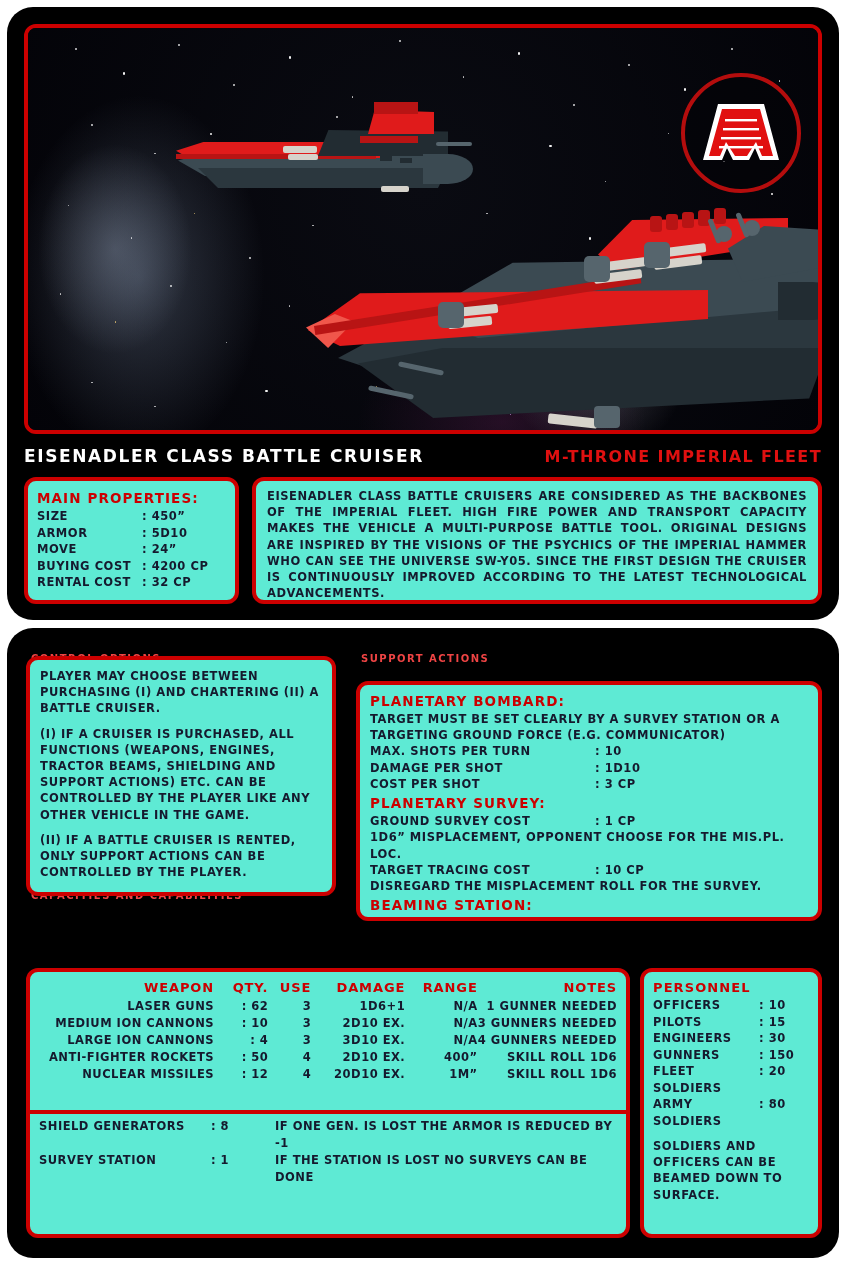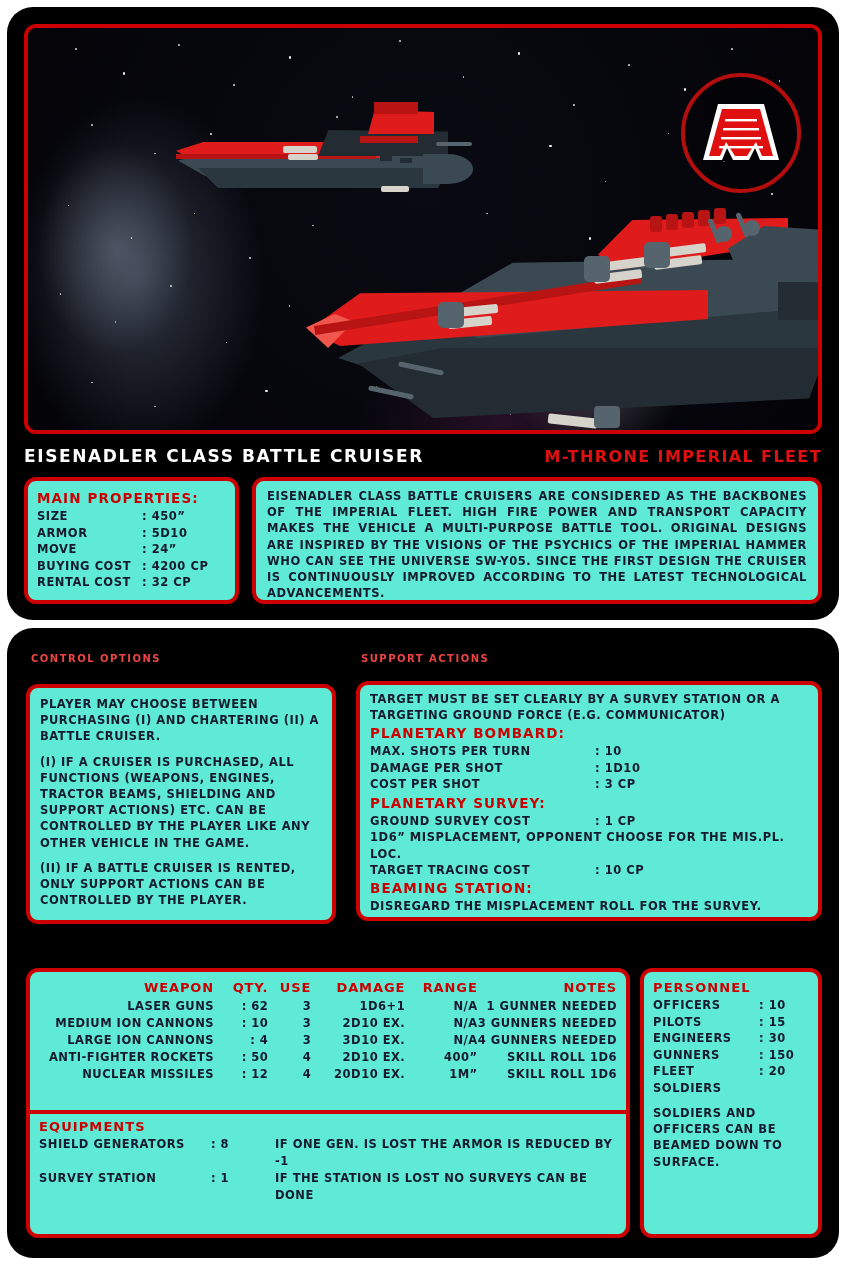--- a/index.html
+++ b/index.html
@@ -333,37 +333,37 @@
       <div class="txt para" style="text-align:justify;">Eisenadler Class Battle Cruisers are considered as the backbones of the Imperial Fleet. High fire power and transport capacity makes the vehicle a multi-purpose battle tool. Original designs are inspired by the visions of the psychics of the Imperial hammer who can see the universe SW-Y05. Since the first design the cruiser is continuously improved according to the latest technological advancements.</div>
     </div>
   </div>
 
   <div class="blackpanel" id="panel-bottom"></div>
 
   <div class="sect" style="left:31px; top:653px;">Control Options</div>
   <div class="sect" style="left:361px; top:653px;">Support Actions</div>
   <div class="sect" style="left:31px; top:890px;">Capacities and Capabilities</div>
 
-  <div class="card" style="left:26px; top:684px; width:310px; height:240px;">
+  <div class="card" style="left:26px; top:656px; width:310px; height:240px;">
     <div class="cardtext" style="padding:8px 10px;">
       <div class="txt para">Player may choose between Purchasing (I) and Chartering (II) a battle cruiser.</div>
       <div class="blank"></div>
       <div class="txt para">(I) If a cruiser is purchased, all functions (weapons, engines, tractor beams, shielding and support actions) etc. can be controlled by the player like any other vehicle in the game.</div>
       <div class="blank"></div>
       <div class="txt para">(II) If a battle cruiser is rented, only support actions can be controlled by the player.</div>
       <div class="blank"></div>
       <div class="txt para">Support action costs are paid if the rental option is chosen. Buying option enables 3 free support or special actions per turn.</div>
     </div>
   </div>
 
   <div class="card" style="left:356px; top:681px; width:466px; height:240px;">
     <div class="cardtext" style="padding:6px 10px;">
 
+      <div class="txt head">Planetary Bombard:</div>
       <div class="txt para">Target must be set clearly by a survey station or a targeting ground force (e.g. Communicator)</div>
-      <div class="txt head">Planetary Bombard:</div>
       <div class="srow">
         <div class="txt k">Max. shots per turn</div>
         <div class="txt v">: 10</div>
       </div>
       <div class="srow">
         <div class="txt k">Damage per shot</div>
         <div class="txt v">: 1D10</div>
       </div>
       <div class="srow">
         <div class="txt k">Cost per shot</div>
@@ -373,23 +373,23 @@
       <div class="txt head">Planetary Survey:</div>
       <div class="srow">
         <div class="txt k">Ground survey cost</div>
         <div class="txt v">: 1 CP</div>
       </div>
       <div class="txt para">1D6” misplacement, opponent choose for the Mis.Pl. Loc.</div>
       <div class="srow">
         <div class="txt k">Target tracing cost</div>
         <div class="txt v">: 10 CP</div>
       </div>
+      <div class="txt para">Disregard the misplacement roll for the survey.</div>
+
       <div class="txt head">Beaming Station:</div>
-
-      <div class="txt para">Disregard the misplacement roll for the survey.</div>
       <div class="srow">
         <div class="txt k">Beaming cost per size</div>
         <div class="txt v">: 2 CP</div>
       </div>
 
     </div>
   </div>
 
   <div class="card" style="left:26px; top:968px; width:604px; height:270px;">
     <div class="cardtext" style="padding:6px 9px 0 9px;">
@@ -445,21 +445,20 @@
             <td>1M”</td>
             <td>Skill Roll 1D6</td>
           </tr>
         </tbody>
       </table>
     </div>
 
     <div class="divider" style="left:0;top:138px;width:100%;height:4px;"></div>
 
     <div class="cardtext" style="padding:4px 9px 0 9px; position:absolute; top:142px; left:0; width:100%;">
-      <div class="txt head" style="font-size:13px;line-height:18px;">Equipments</div>
       <table class="eq">
         <tbody>
           <tr>
             <td class="e-n">Shield Generators</td>
             <td class="e-q">: 8</td>
             <td>If one gen. is lost the armor is reduced by -1</td>
           </tr>
           <tr>
             <td class="e-n">Survey station</td>
             <td class="e-q">: 1</td>
@@ -487,18 +486,22 @@
         <div class="txt v">: 30</div>
       </div>
       <div class="perrow">
         <div class="txt k">Gunners</div>
         <div class="txt v">: 150</div>
       </div>
       <div class="perrow">
         <div class="txt k">Fleet Soldiers</div>
         <div class="txt v">: 20</div>
       </div>
+      <div class="perrow">
+        <div class="txt k">Army Soldiers</div>
+        <div class="txt v">: 80</div>
+      </div>
       <div class="blank"></div>
       <div class="txt para">Soldiers and officers can be beamed down to surface.</div>
     </div>
   </div>
 
 </div>
 
 </body></html>

